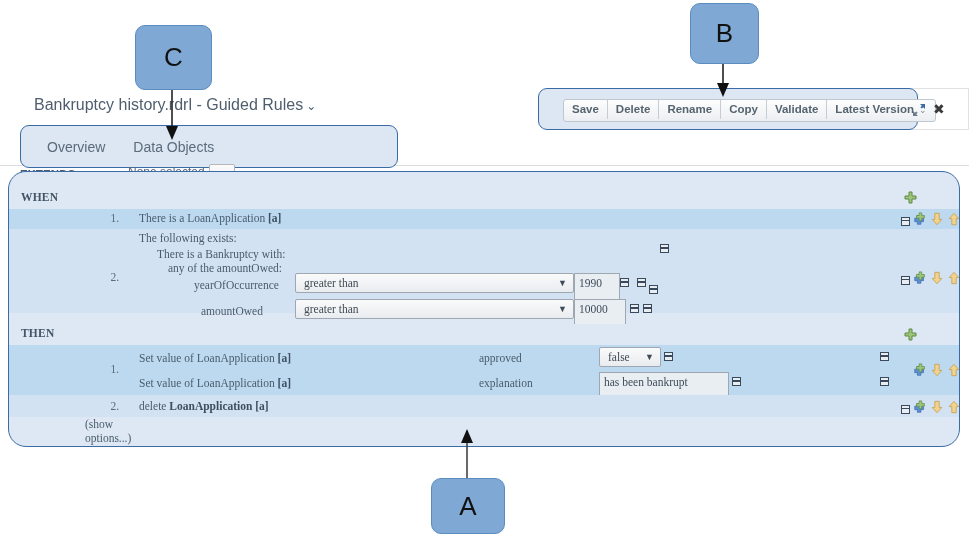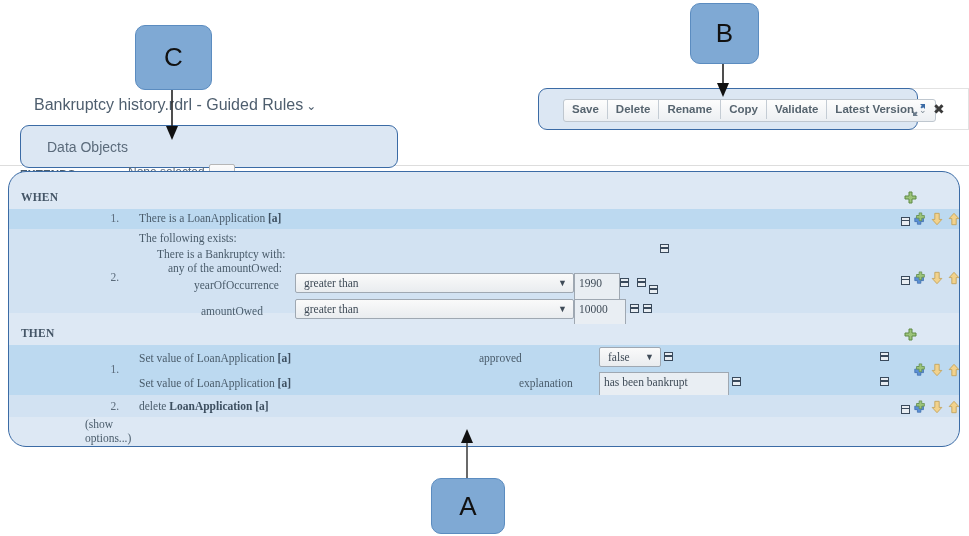--- a/index.html
+++ b/index.html
@@ -154,20 +154,23 @@
 <div id="doc-title">
   <span>Bankruptcy history.rdrl - Guided Rules</span><span class="caret">⌄</span>
 </div>
 
 <div id="headerband"></div>
 <div id="headerband-line"></div>
 
 <div id="tabstrip">
   <div id="tabs">
     <div class="tab">
+        <span>Overview</span>
+      </div>
+    <div class="tab">
         <span>Data Objects</span>
       </div>
   </div>
 </div>
 
 <div id="toolbar-extra"></div>
 <div id="toolbar-shell"></div>
 
 <div id="btn-group">
   <div class="tbtn">Save</div>
@@ -278,21 +281,21 @@
   <div class="sel" style="left:590px;top:175px;width:62px;">
     <span>false</span>
     <span class="arr">▼</span>
   </div>
   <span class="minus" style="left:655px;top:180px;"></span>
   <span class="minus" style="left:871px;top:180px;"></span>
 
   <div class="txt" style="left:130px;top:205px;">
     <span>Set value of LoanApplication </span><b>[a]</b>
   </div>
-  <div class="txt" style="left:470px;top:205px;margin-left:40px;">explanation</div>
+  <div class="txt" style="left:470px;top:205px;">explanation</div>
   <div class="txtin" style="left:590px;top:200px;width:130px;">has been bankrupt</div>
   <span class="minus" style="left:723px;top:205px;"></span>
   <span class="minus" style="left:871px;top:205px;"></span>
 
   <div class="rowicons" style="left:892px;top:191px;">
     <span class="minus" style="position:relative;top:2px;visibility:hidden;"></span>
     <svg class="ico" viewBox="0 0 16 16">
       <path d="M2 7 H5 V4 H9 V7 H12 V11 H9 V14 H5 V11 H2 Z" fill="#5b8fd6" stroke="#3a6aa8" stroke-width=".8"></path>
       <path d="M7 1 H10 V4 H13 V7 H10 V10 H7 V7 H4 V4 H7 Z" fill="#9cc47a" stroke="#5f8a45" stroke-width=".8"></path>
     </svg>

